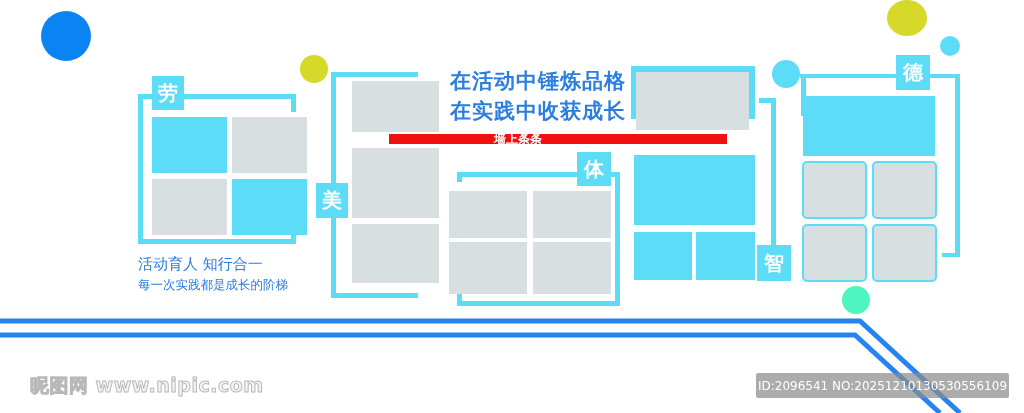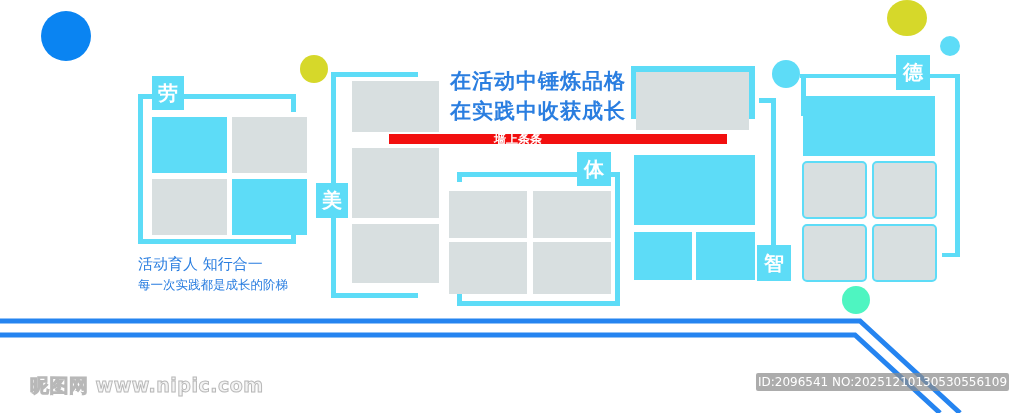--- a/index.html
+++ b/index.html
@@ -102,13 +102,13 @@
   <div class="rgray" style="left:802px;top:224px;width:65px;height:58px;"></div>
   <div class="rgray" style="left:872px;top:224px;width:65px;height:58px;"></div>
 </div>
 
 <svg class="abs" style="left:0;top:0;" width="1024" height="413" viewBox="0 0 1024 413">
   <polyline points="0,321 860,321 960,413" fill="none" stroke="#2584f0" stroke-width="5"></polyline>
   <polyline points="0,335 855,335 940,413" fill="none" stroke="#2584f0" stroke-width="5"></polyline>
 </svg>
 
 <div class="watermark" style="left:10px;top:373px;padding-left:20px;">昵图网 www.nipic.com</div>
-<div class="idbox" style="left:756px;top:373px;width:253px;height:18px;">ID:2096541 NO:20251210130530556109</div>
+<div class="idbox" style="left:756px;top:373px;width:253px;height:25px;">ID:2096541 NO:20251210130530556109</div>
 
 </body></html>

